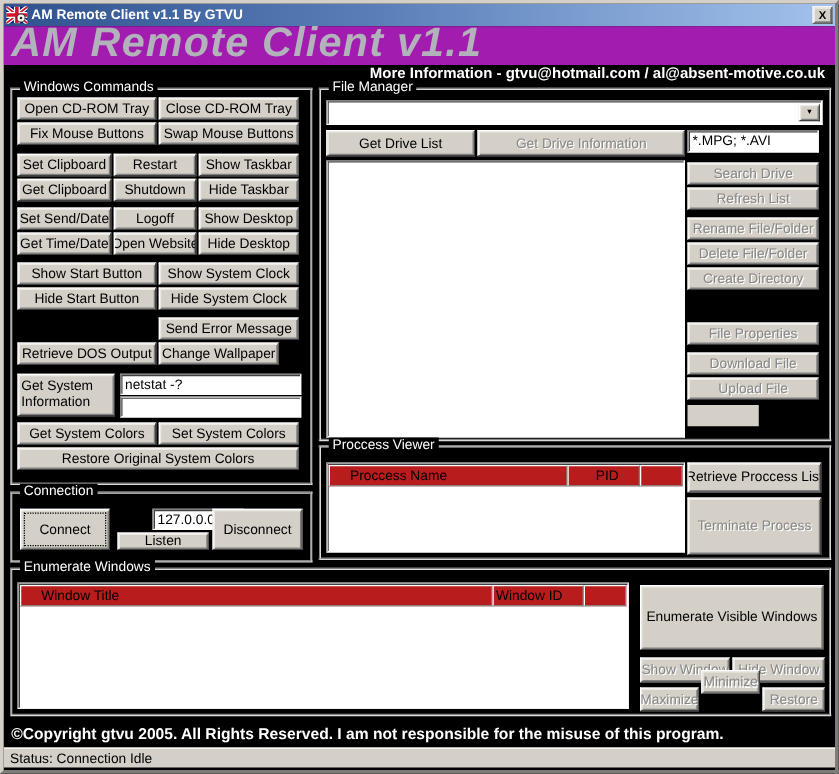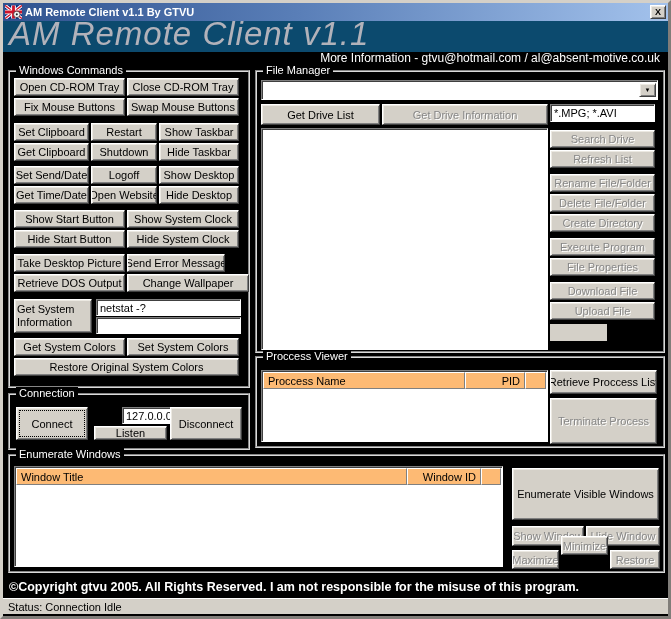--- a/index.html
+++ b/index.html
@@ -10,21 +10,21 @@
   .titlebar{position:absolute;left:0;top:0;width:665px;height:18px;
     background:linear-gradient(90deg,#2f528f 0%,#5a7fb8 45%,#a3c2ec 100%);
     display:flex;align-items:center;padding:0 2px;box-sizing:border-box;}
   .app-icon{width:17px;height:14px;display:inline-flex;flex:0 0 auto;}
   .wtitle{color:#fff;font-weight:bold;font-size:11px;margin-left:3px;flex:1;white-space:nowrap;}
   .close{width:16px;height:14px;background:#d4d0c8;border:1px solid;
     border-color:#fff #404040 #404040 #fff;box-shadow:inset 1px 1px 0 #ece9e2,inset -1px -1px 0 #808080;
     font-family:inherit;font-size:9px;font-weight:bold;color:#000;
     display:flex;align-items:center;justify-content:center;padding:0;}
   
-  .header{position:absolute;left:0;top:18px;width:665px;height:31px;background:#0c4a6e;}
+  .header{position:absolute;left:0;top:18px;width:665px;height:31px;background:#a21caf;font-weight:bold;}
   .app-title{position:absolute;left:6px;top:-6px;font-size:33px;font-style:italic;
     color:#b2b2ba;white-space:nowrap;letter-spacing:1px;}
   .info{position:absolute;right:8px;top:30px;font-size:12px;color:#fff;white-space:nowrap;}
   
   .group{position:absolute;border:2px groove #dadada;box-sizing:border-box;background:#000;}
   .glabel{position:absolute;top:-8px;left:6px;background:#000;color:#fff;
     font-size:11px;line-height:13px;padding:0 3px;white-space:nowrap;}
   
   .btn{position:absolute;height:18px;background:#d4d0c8;border:1px solid;
     border-color:#fff #404040 #404040 #fff;
@@ -37,22 +37,22 @@
   .btn.focus{outline:1px dotted #000;outline-offset:-4px;}
   
   .tb{position:absolute;height:17px;background:#fff;border:1px solid;
     border-color:#808080 #fff #fff #808080;box-shadow:inset 1px 1px 0 #404040;
     font-family:inherit;font-size:11px;color:#000;padding:1px 3px;box-sizing:border-box;}
   
   .lv{position:absolute;background:#fff;border:1px solid;
     border-color:#808080 #fff #fff #808080;box-shadow:inset 1px 1px 0 #404040;
     box-sizing:border-box;overflow:hidden;}
   .lvh{display:flex;height:17px;margin:1px 1px 0 1px;}
-  .hcell{background:#fdba74;border:1px solid;border-color:#fff #808080 #808080 #fff;
-    font-size:11px;color:#000;display:flex;align-items:center;padding:0 4px;
+  .hcell{background:#b91c1c;border:1px solid;border-color:#fff #808080 #808080 #fff;
+    font-size:11px;color:#000;display:flex;align-items:center;padding:0 16px;
     box-sizing:border-box;white-space:nowrap;overflow:hidden;}
   .hcell.num{justify-content:flex-end;}
   
   .combo{position:absolute;background:#fff;border:1px solid;
     border-color:#808080 #fff #fff #808080;box-shadow:inset 1px 1px 0 #404040;
     box-sizing:border-box;display:flex;align-items:center;}
   .combo-field{flex:1;height:100%;font-size:11px;color:#000;}
   .combo-btn{width:17px;height:14px;margin:1px 1px 1px 0;background:#d4d0c8;border:1px solid;
     border-color:#fff #404040 #404040 #fff;box-shadow:inset 1px 1px 0 #ece9e2,inset -1px -1px 0 #808080;
     display:flex;align-items:center;justify-content:center;padding:0;font-size:6px;color:#000;}
@@ -110,24 +110,23 @@
     <button class="btn" style="left:149px;top:94px;width:80px">Show Desktop</button>
     <button class="btn" style="left:4px;top:114px;width:75px">Get Time/Date</button>
     <button class="btn" style="left:81px;top:114px;width:66px">Open Website</button>
     <button class="btn" style="left:149px;top:114px;width:80px">Hide Desktop</button>
 
     <button class="btn" style="left:4px;top:138px;width:111px">Show Start Button</button>
     <button class="btn" style="left:117px;top:138px;width:112px">Show System Clock</button>
     <button class="btn" style="left:4px;top:158px;width:111px">Hide Start Button</button>
     <button class="btn" style="left:117px;top:158px;width:112px">Hide System Clock</button>
 
-    <button class="btn" style="left:4px;top:182px;width:111px">Take Desktop Picture</button>
-    <button class="btn" style="left:117px;top:182px;width:98px">Send Error Message</button>
+    <button class="btn" style="left:117px;top:182px;width:112px">Send Error Message</button>
     <button class="btn" style="left:4px;top:202px;width:111px">Retrieve DOS Output</button>
-    <button class="btn" style="left:117px;top:202px;width:122px">Change Wallpaper</button>
+    <button class="btn" style="left:117px;top:202px;width:96px">Change Wallpaper</button>
 
     <button class="btn wrap" style="left:4px;top:227px;width:78px;height:34px">Get System Information</button>
     <input class="tb" style="left: 86px; top: 227px; width: 145px;" value="netstat -?">
     <input class="tb" style="left: 86px; top: 245px; width: 145px;" value="">
 
     <button class="btn" style="left:4px;top:266px;width:111px">Get System Colors</button>
     <button class="btn" style="left:117px;top:266px;width:112px">Set System Colors</button>
     <button class="btn" style="left:4px;top:286px;width:225px">Restore Original System Colors</button>
   </div>
 
@@ -148,21 +147,20 @@
     <button class="btn" style="left:4px;top:32px;width:119px;height:21px">Get Drive List</button>
     <button class="btn dis" style="left:125px;top:32px;width:166px;height:21px">Get Drive Information</button>
     <input class="tb" style="left: 293px; top: 32px; width: 105px; height: 18px;" value="*.MPG; *.AVI">
     <div class="lv" style="left:4px;top:56px;width:287px;height:222px"></div>
 
     <button class="btn dis" style="left:293px;top:58px;width:105px">Search Drive</button>
     <button class="btn dis" style="left:293px;top:78px;width:105px">Refresh List</button>
     <button class="btn dis" style="left:293px;top:102px;width:105px">Rename File/Folder</button>
     <button class="btn dis" style="left:293px;top:122px;width:105px">Delete File/Folder</button>
     <button class="btn dis" style="left:293px;top:142px;width:105px">Create Directory</button>
-    <button class="btn dis" style="left:293px;top:166px;width:105px">Execute Program</button>
     <button class="btn dis" style="left:293px;top:186px;width:105px">File Properties</button>
     <button class="btn dis" style="left:293px;top:210px;width:105px">Download File</button>
     <button class="btn dis" style="left:293px;top:230px;width:105px">Upload File</button>
     <div class="flatbox" style="left:293px;top:252px;width:57px;height:17px"></div>
   </div>
 
   <div class="group" style="left:252px;top:353px;width:410px;height:92px">
     <span class="glabel">Proccess Viewer</span>
     <div class="lv" style="left:4px;top:12px;width:287px;height:72px">
       <div class="lvh">

